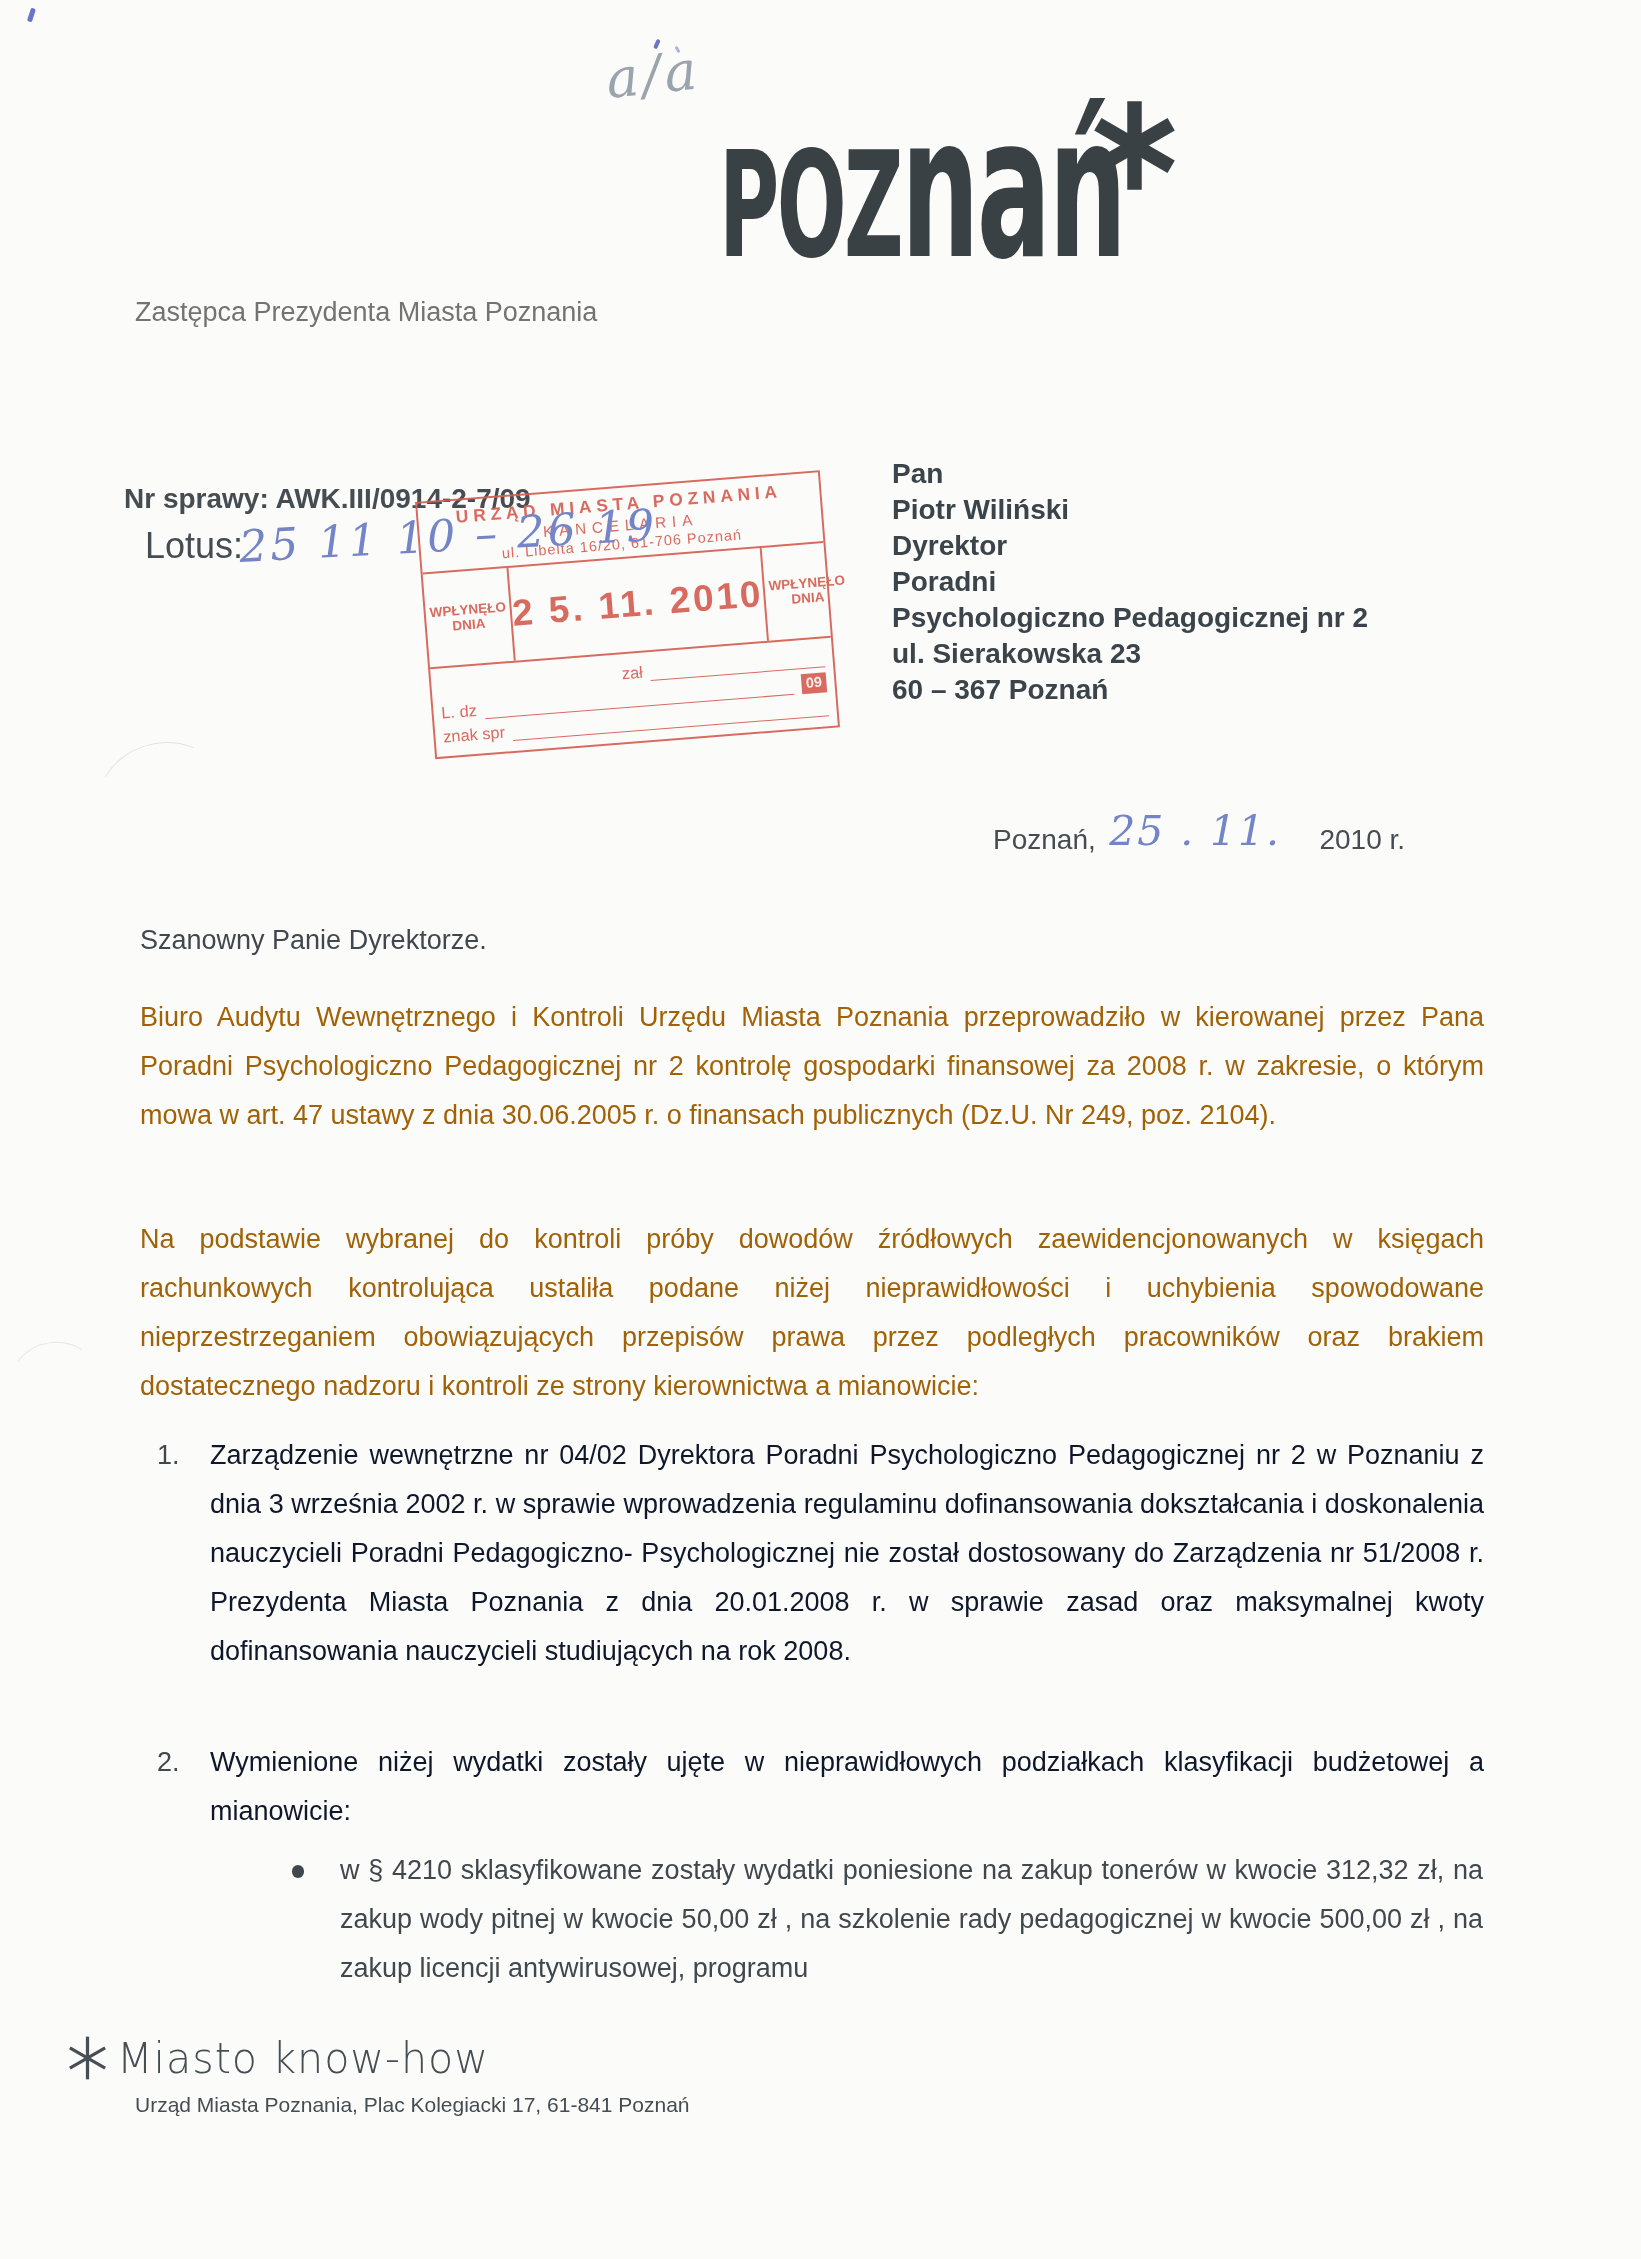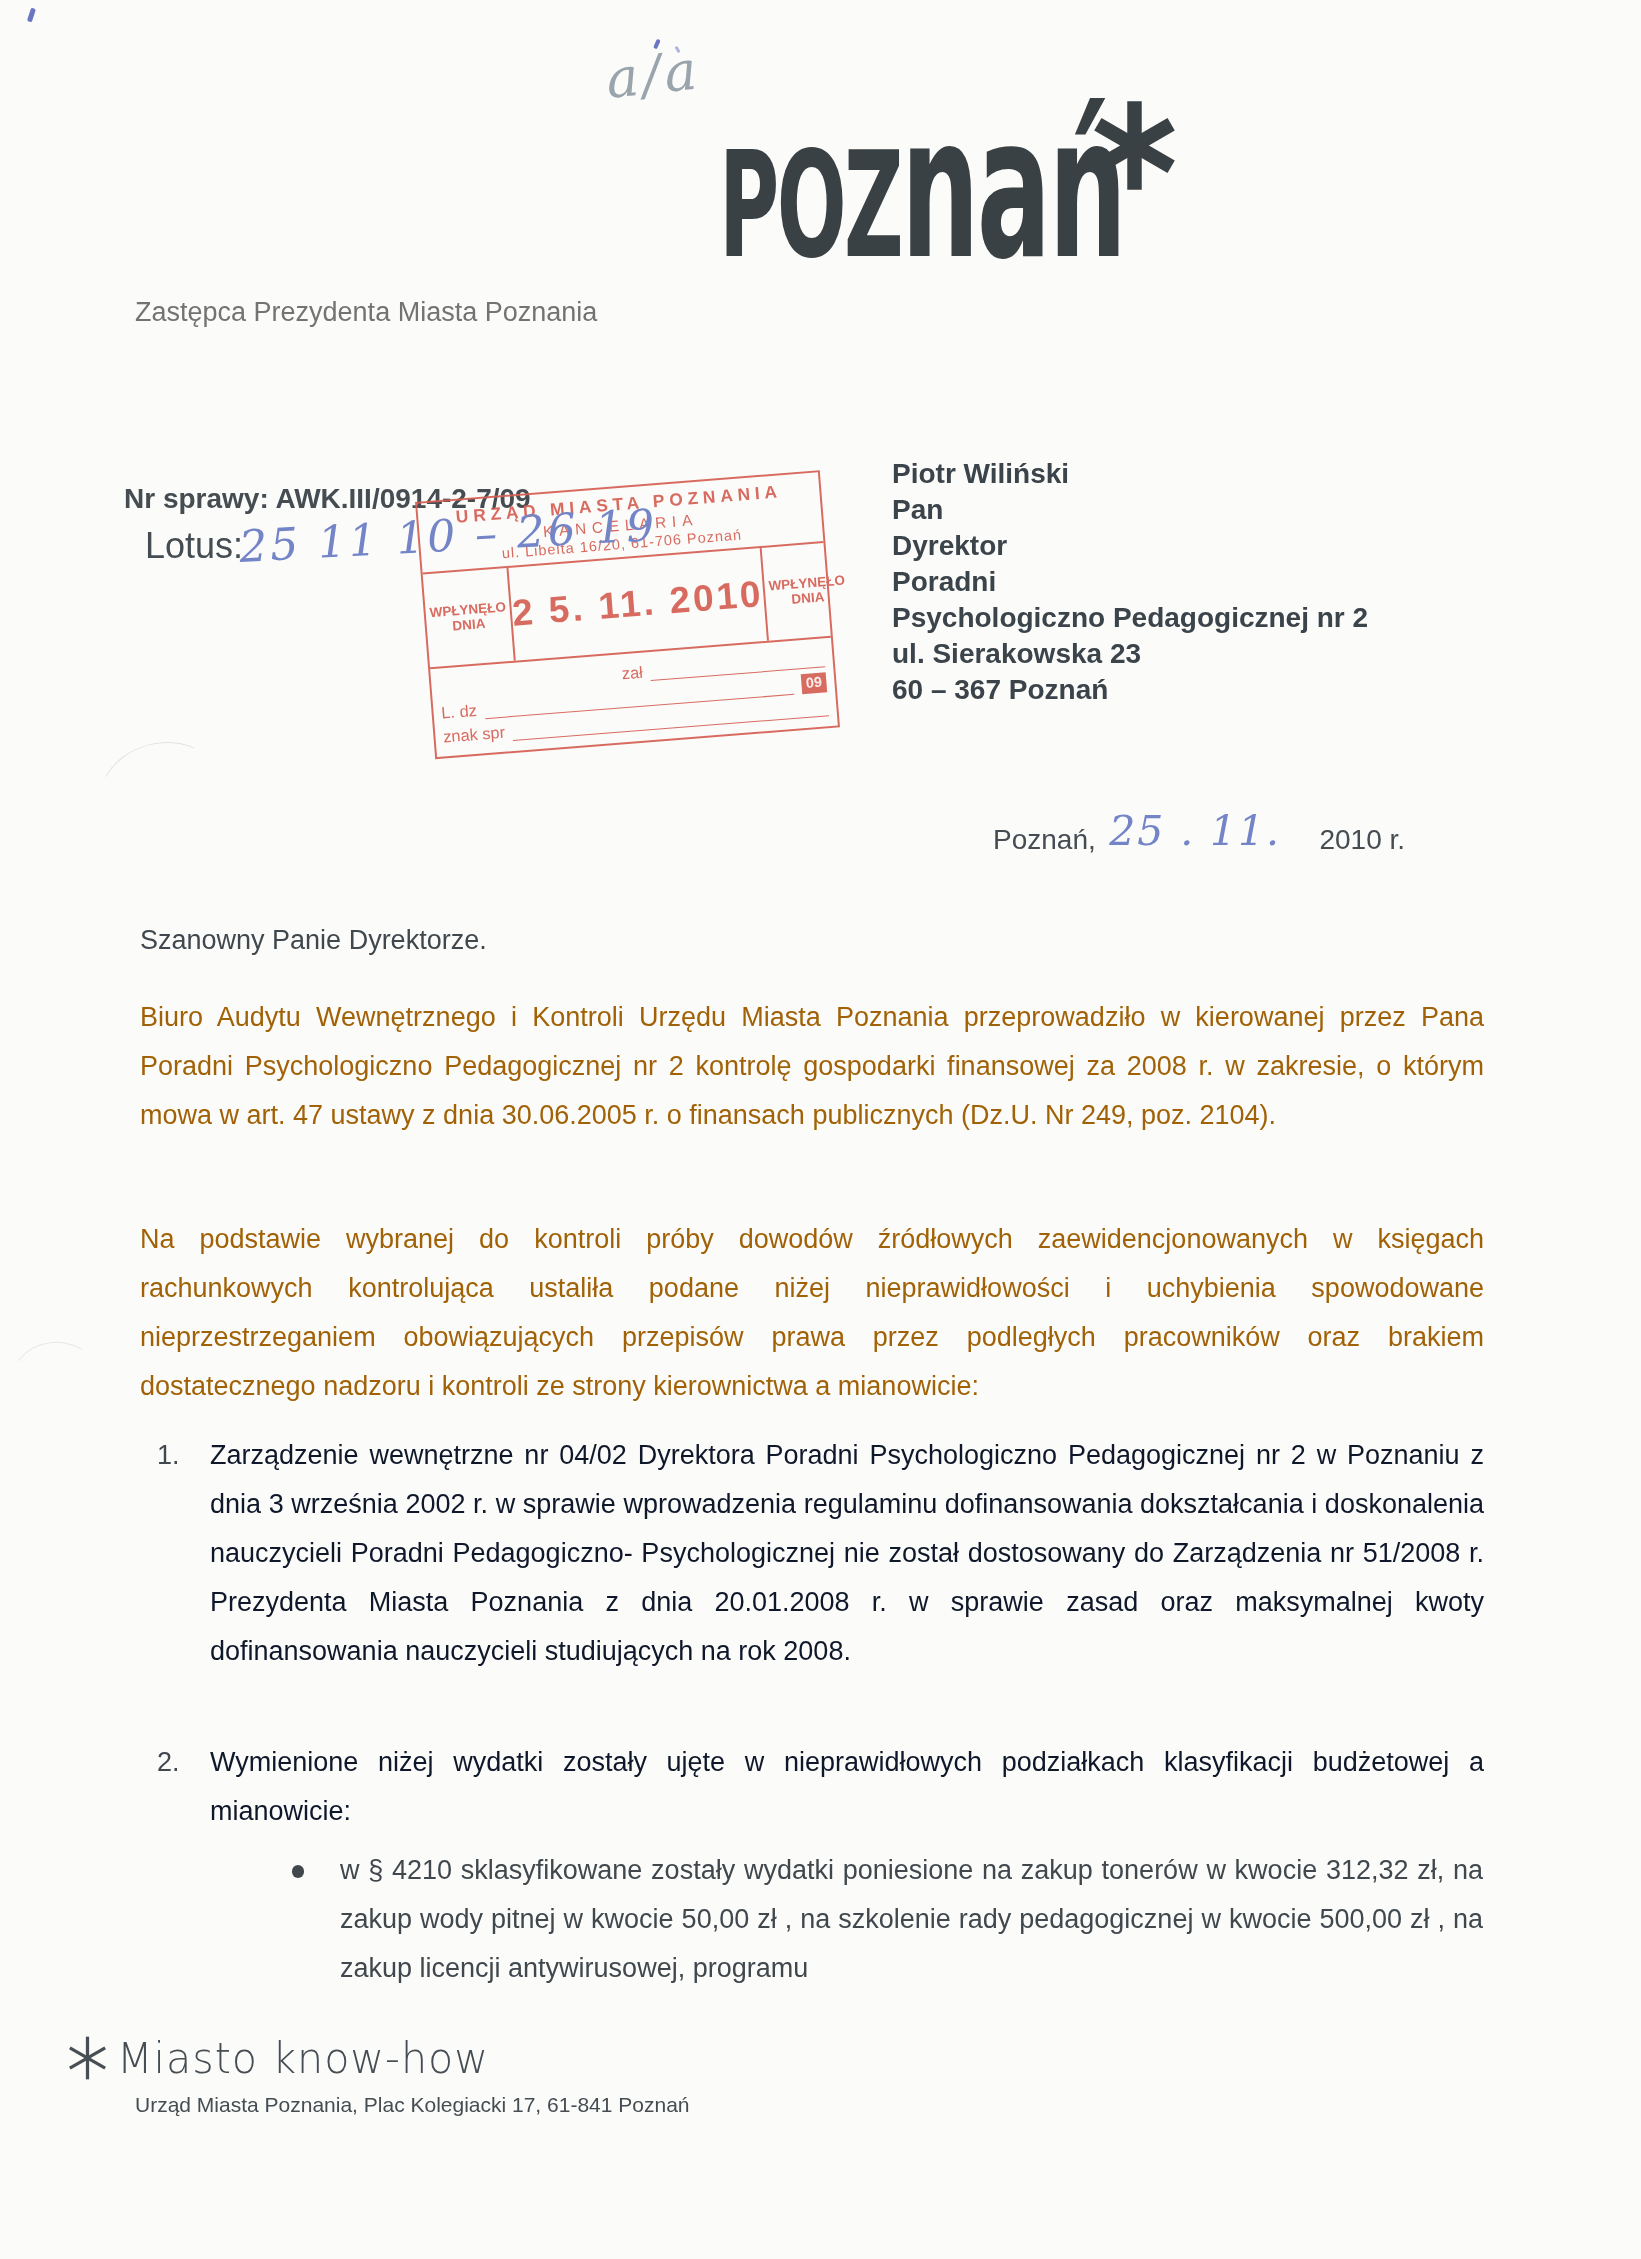--- a/index.html
+++ b/index.html
@@ -193,22 +193,22 @@
         </div>
         <div class="st-row">
           <span class="st-lbl">znak spr</span>
           <span class="st-line"></span>
         </div>
       </div>
     </div>
   </div>
 
   <div class="recipient">
+    <div>Pan</div>
     <div>Piotr Wiliński</div>
-    <div>Pan</div>
     <div>Dyrektor</div>
     <div>Poradni</div>
     <div>Psychologiczno Pedagogicznej nr 2</div>
     <div>ul. Sierakowska 23</div>
     <div>60 – 367 Poznań</div>
   </div>
 
   <div class="dateline">
     <span>Poznań,</span>
     <span class="date-hand hand">25 . 11.</span>

